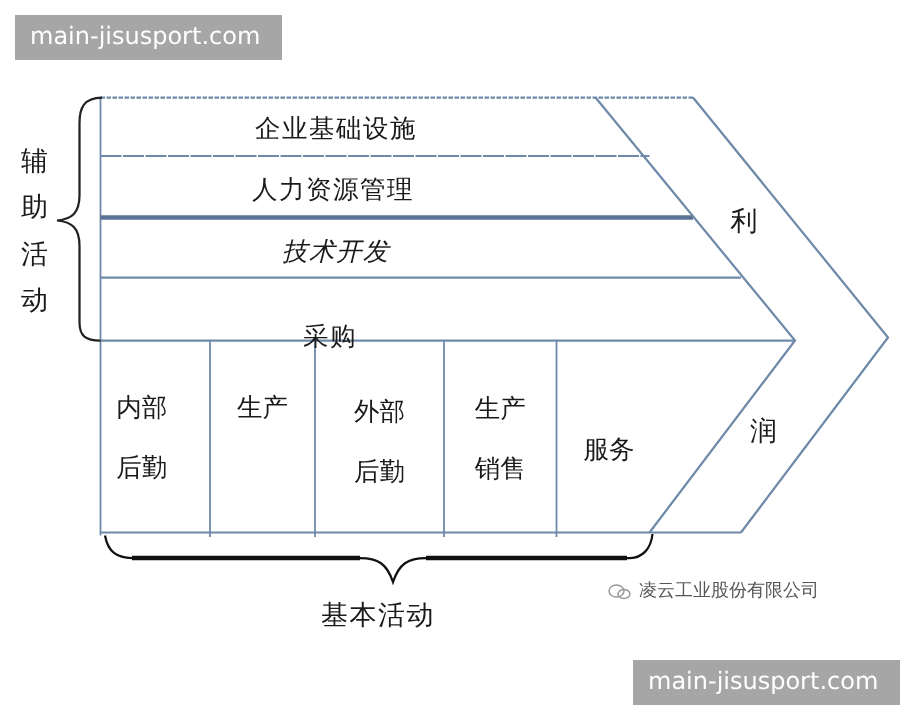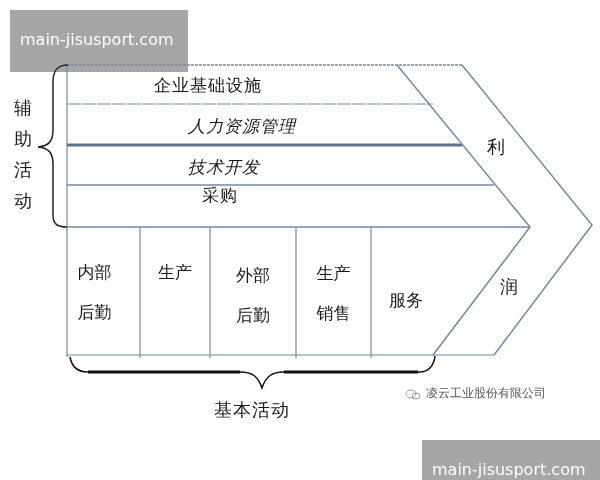--- a/index.html
+++ b/index.html
@@ -1,19 +1,19 @@
 <!DOCTYPE html>
 <html><head>
 <meta charset="utf-8">
 <style>
   html, body { margin:0; padding:0; }
   body { width:600px; height:480px; background:#ffffff; position:relative; overflow:hidden;
          font-family: "DejaVu Serif", "Liberation Serif", serif; }
   .wm { position:absolute; background:#a6a6a6; color:#ffffff; font-family:"DejaVu Sans", "Liberation Sans", sans-serif;
-        font-size:16px; padding:20px 10px; line-height:20px; }
+        font-size:16px; padding:4px 10px; line-height:20px; }
   .wm-top { left:10px; top:10px; width:158px; height:22px; }
   .wm-bot { left:422px; top:440px; width:168px; height:22px; }
   svg { position:absolute; left:0; top:0; }
   .lbl { position:absolute; font-size:17px; color:#1a1a1a; white-space:nowrap; letter-spacing:1px; }
   .vlbl { position:absolute; font-size:18px; color:#1a1a1a; width:22px; line-height:31px; text-align:center; }
   .cell { position:absolute; font-size:17px; color:#1a1a1a; text-align:center; line-height:40px; }
   .credit { position:absolute; left:404px; top:385px; font-size:12px; color:#555; font-family:Liberation Serif, serif; display:flex; align-items:center; gap:4px; }
   .credit-icon { display:inline-block; width:18px; height:12px; }
 </style>
 </head>
@@ -50,24 +50,24 @@
   <line x1="284" y1="372" x2="418" y2="372" stroke="#111" stroke-width="3"></line>
 </svg>
 
 <div class="vlbl" style="left:12px; top:92px;">
   <div>辅</div>
   <div>助</div>
   <div>活</div>
   <div>动</div>
 </div>
 
-<div class="lbl" style="left:154px; top:74px;">企业基础设施</div>
-<div class="lbl" style="left:188px; top:115px;font-style:italic;">人力资源管理</div>
+<div class="lbl" style="left:170px; top:74px;">企业基础设施</div>
+<div class="lbl" style="left:168px; top:115px;">人力资源管理</div>
 <div class="lbl" style="left:188px; top:156px;font-style:italic;">技术开发</div>
-<div class="lbl" style="left:202px; top:184px;">采购</div>
+<div class="lbl" style="left:202px; top:213px;">采购</div>
 
 <div class="cell" style="left:67px; top:252px; width:55px;">
   <div>内部</div>
   <div>后勤</div>
 </div>
 <div class="cell" style="left:140px; top:252px; width:70px;">
   <div>生产</div>
 </div>
 <div class="cell" style="left:210px; top:255px; width:86px;">
   <div>外部</div>

